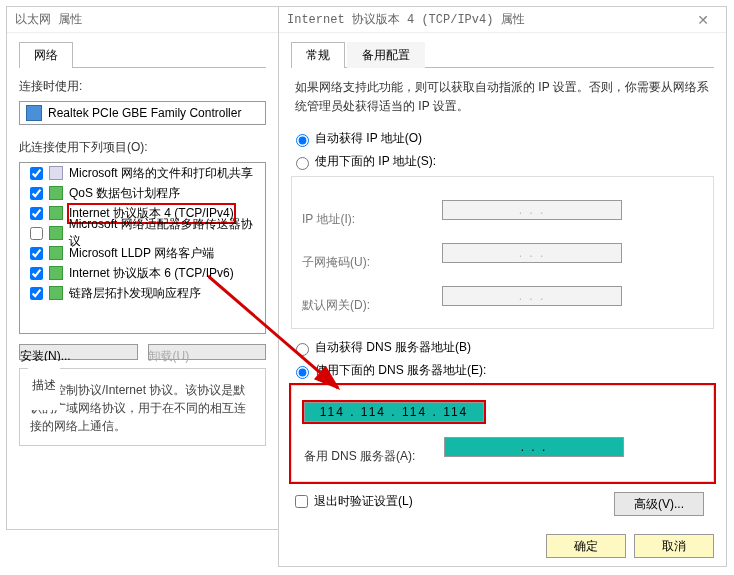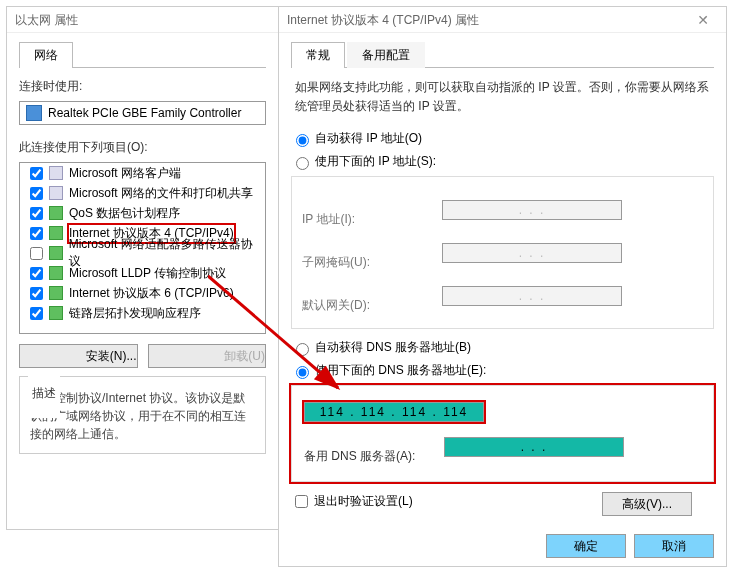--- a/index.html
+++ b/index.html
@@ -1,55 +1,55 @@
 <!DOCTYPE html>
 <html><head>
 <meta charset="utf-8">
 <style>
 * { box-sizing: border-box; font-family: "Microsoft YaHei", "Segoe UI", sans-serif; font-size: 12px; }
 body { margin: 0; background: #fff; width: 734px; height: 575px; overflow: hidden; position: relative; }
 .dialog { position: absolute; background: #fff; border: 1px solid #ccc; }
 .dlg-left { left: 6px; top: 6px; width: 273px; height: 524px; }
 .dlg-right { left: 278px; top: 6px; width: 449px; height: 561px; }
 .titlebar { height: 26px; line-height: 26px; padding: 0 8px; background: #fff; color: #666; border-bottom: 1px solid #eee; display: flex; align-items: center; }
-.titlebar .t { flex: 1; }
+.titlebar .t { flex: 1; font-family: Liberation Mono, monospace; }
 .close-x { width: 30px; text-align: center; color: #888; cursor: pointer; font-size: 14px; }
 .content { padding: 8px 12px 12px 12px; }
 .tabs { display: flex; border-bottom: 1px solid #bbb; margin-bottom: 10px; }
 .tab { padding: 4px 14px; border: 1px solid transparent; border-bottom: none; background: #f5f5f5; margin-right: 2px; position: relative; top: 1px; cursor: pointer; }
 .tab.active { background: #fff; border-color: #bbb; }
 .section-label { margin: 6px 0; color: #333; }
 .field-box { border: 1px solid #999; padding: 3px 6px; display: flex; align-items: center; height: 24px; margin: 4px 0 14px 0; }
 .field-box .ic { width: 16px; height: 16px; background: #4a90d9; border: 1px solid #2a6bb0; margin-right: 6px; }
 .list-box { border: 1px solid #999; height: 172px; overflow-y: auto; margin: 4px 0 10px 0; }
 .list-item { display: flex; align-items: center; padding: 2px 6px; height: 20px; cursor: pointer; }
 .list-item input[type=checkbox] { margin-right: 6px; }
 .list-item .ic { width: 14px; height: 14px; margin-right: 6px; background: #5fbf5f; border: 1px solid #3a9a3a; }
 .list-item .ic.net { background: #dde; border-color: #99b; }
 .hl { outline: 2px solid #d40000; }
 .btn-row { display: flex; gap: 10px; margin-bottom: 8px; }
-.btn { flex: 1; border: 1px solid #999; background: #eaeaea; height: 24px; line-height: 22px; text-align: right; cursor: pointer; }
+.btn { flex: 1; border: 1px solid #999; background: #eaeaea; height: 16px; line-height: 22px; text-align: left; cursor: pointer; }
 .btn.dis { color: #aaa; cursor: default; }
 .group { border: 1px solid #ccc; padding: 8px 10px 10px 10px; margin-top: 6px; position: relative; }
 .group-title { position: absolute; top: -8px; left: 8px; background: #fff; padding: 16px 4px; color: #333; }
 .desc { color: #444; line-height: 1.5; margin-top: 4px; }
 .rt-desc { color: #333; margin: 6px 4px 14px 4px; line-height: 1.6; }
 .radio-row { display: flex; align-items: center; margin: 6px 0; }
 .radio-row input { margin-right: 6px; }
 .sub-block { border: 1px solid #ddd; padding: 8px 10px; margin: 4px 0 10px 0; }
 .kv { display: flex; align-items: center; margin: 6px 0; }
 .kv-label { width: 140px; color: #777; margin-top: 20px; }
 .kv-label.active { color: #333; }
 .ip-input { width: 180px; height: 20px; border: 1px solid #999; background: #14b8a6; display: flex; align-items: center; justify-content: center; letter-spacing: 2px; text-align: center; }
 .ip-input.dis { background: #f3f3f3; color: #bbb; }
 .check-row { display: flex; align-items: center; margin: 10px 0; }
 .check-row input { margin-right: 6px; }
 .footer { position: absolute; bottom: 8px; right: 12px; display: flex; gap: 8px; }
-.btn2 { width: 80px; height: 24px; border: 1px solid #999; background: #7dd3fc; text-align: center; line-height: 22px; cursor: pointer; }
-.adv-btn { position: absolute; right: 34px; bottom: 50px; width: 90px; height: 24px; border: 1px solid #999; background: #e8e8e8; text-align: center; line-height: 22px; cursor: pointer; }
+.btn2 { width: 80px; height: 24px; border: 1px solid #999; background: #fef9c3; text-align: center; line-height: 22px; cursor: pointer; }
+.adv-btn { position: absolute; right: 22px; bottom: 50px; width: 90px; height: 24px; border: 1px solid #999; background: #e8e8e8; text-align: center; line-height: 22px; cursor: pointer; }
 .arrow { position: absolute; left: 208px; top: 268px; pointer-events: none; z-index: 99; }
 </style>
 </head>
 <body>
 
 <div class="dialog dlg-left">
   <div class="titlebar">
     <span class="t">以太网 属性</span>
   </div>
   <div class="content">
@@ -59,46 +59,41 @@
     <div class="section-label">连接时使用:</div>
     <div class="field-box">
       <span class="ic"></span>
       <span>Realtek PCIe GBE Family Controller</span>
     </div>
     <div class="section-label">此连接使用下列项目(O):</div>
     <div class="list-box" id="comp-list">
         <div class="list-item">
           <input type="checkbox" checked="" style="">
           <span class="ic net"></span>
-          <span>Microsoft 网络客户端</span>
-        </div>
-        <div class="list-item">
-          <input type="checkbox" checked="" style="">
-          <span class="ic net"></span>
           <span>Microsoft 网络的文件和打印机共享</span>
         </div>
         <div class="list-item">
           <input type="checkbox" checked="" style="">
           <span class="ic "></span>
           <span>QoS 数据包计划程序</span>
         </div>
         <div class="list-item">
           <input type="checkbox" checked="" style="">
           <span class="ic "></span>
           <span class="hl">Internet 协议版本 4 (TCP/IPv4)</span>
         </div>
         <div class="list-item">
           <input type="checkbox" style="">
           <span class="ic "></span>
           <span>Microsoft 网络适配器多路传送器协议</span>
         </div>
         <div class="list-item">
           <input type="checkbox" checked="" style="">
           <span class="ic "></span>
-          <span>Microsoft LLDP 传输控制协议</span>
+          <span>Microsoft LLDP 网络客户端</span>
         </div>
         <div class="list-item">
           <input type="checkbox" checked="" style="">
           <span class="ic "></span>
           <span>Internet 协议版本 6 (TCP/IPv6)</span>
         </div>
         <div class="list-item">
           <input type="checkbox" checked="" style="">
           <span class="ic "></span>
           <span>链路层拓扑发现响应程序</span>

